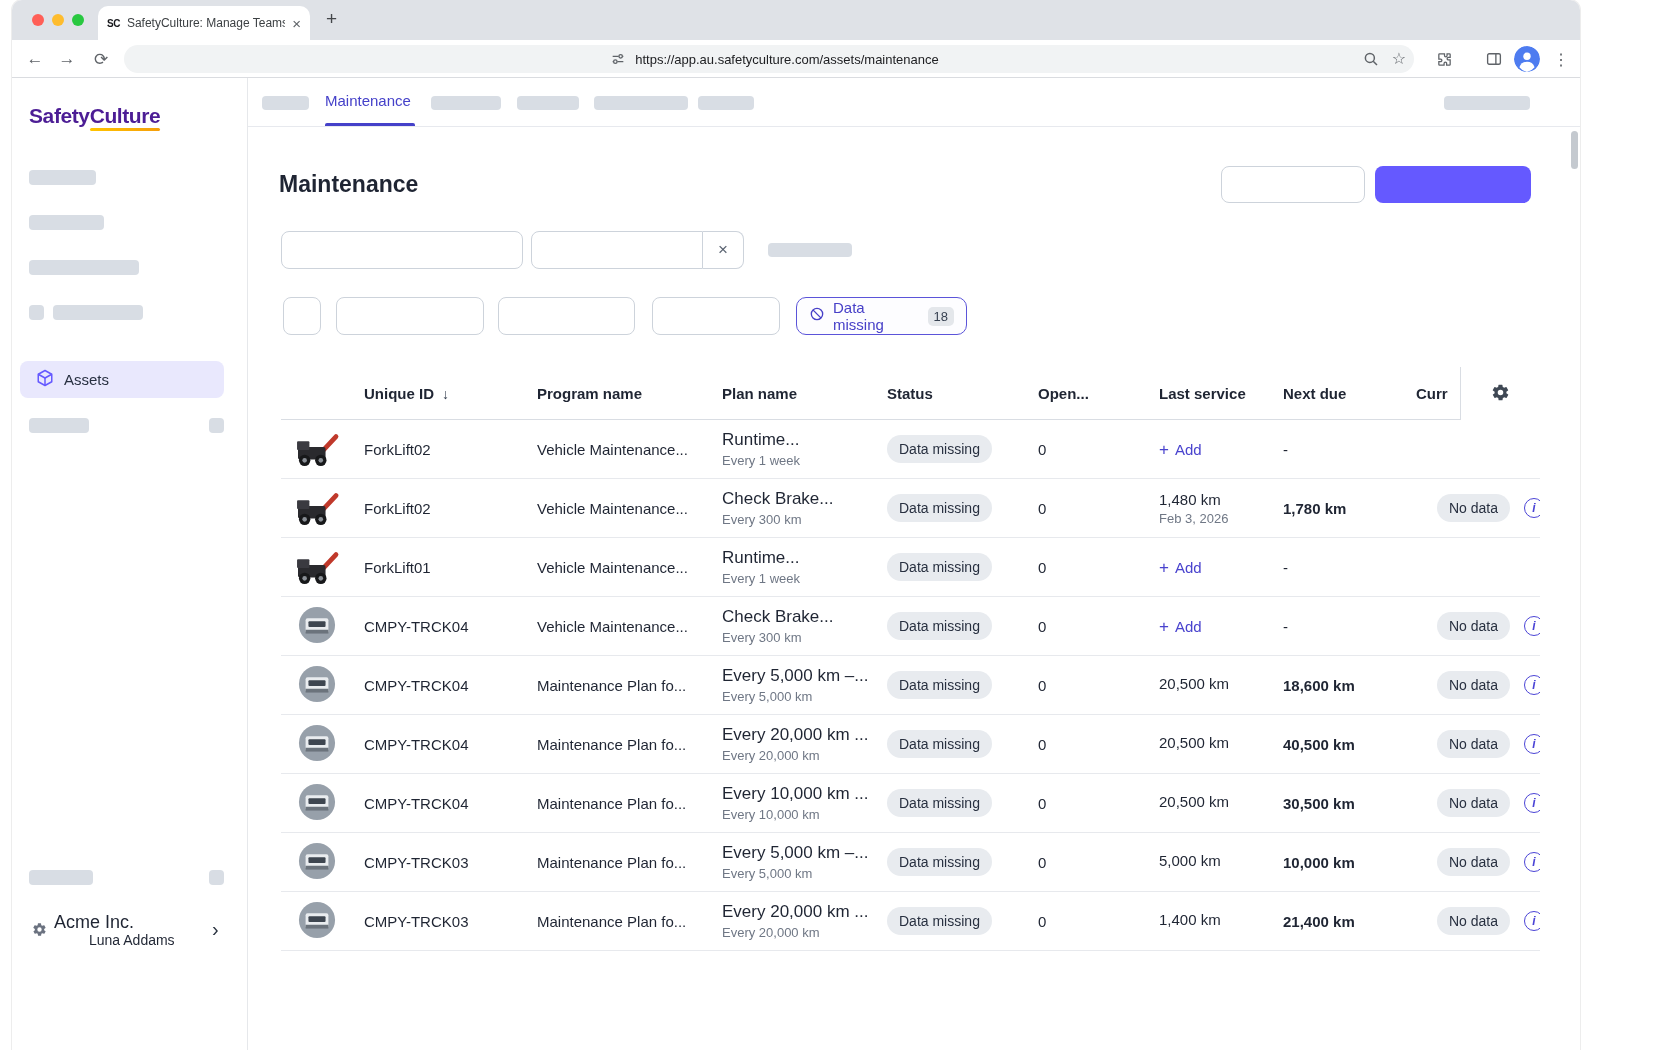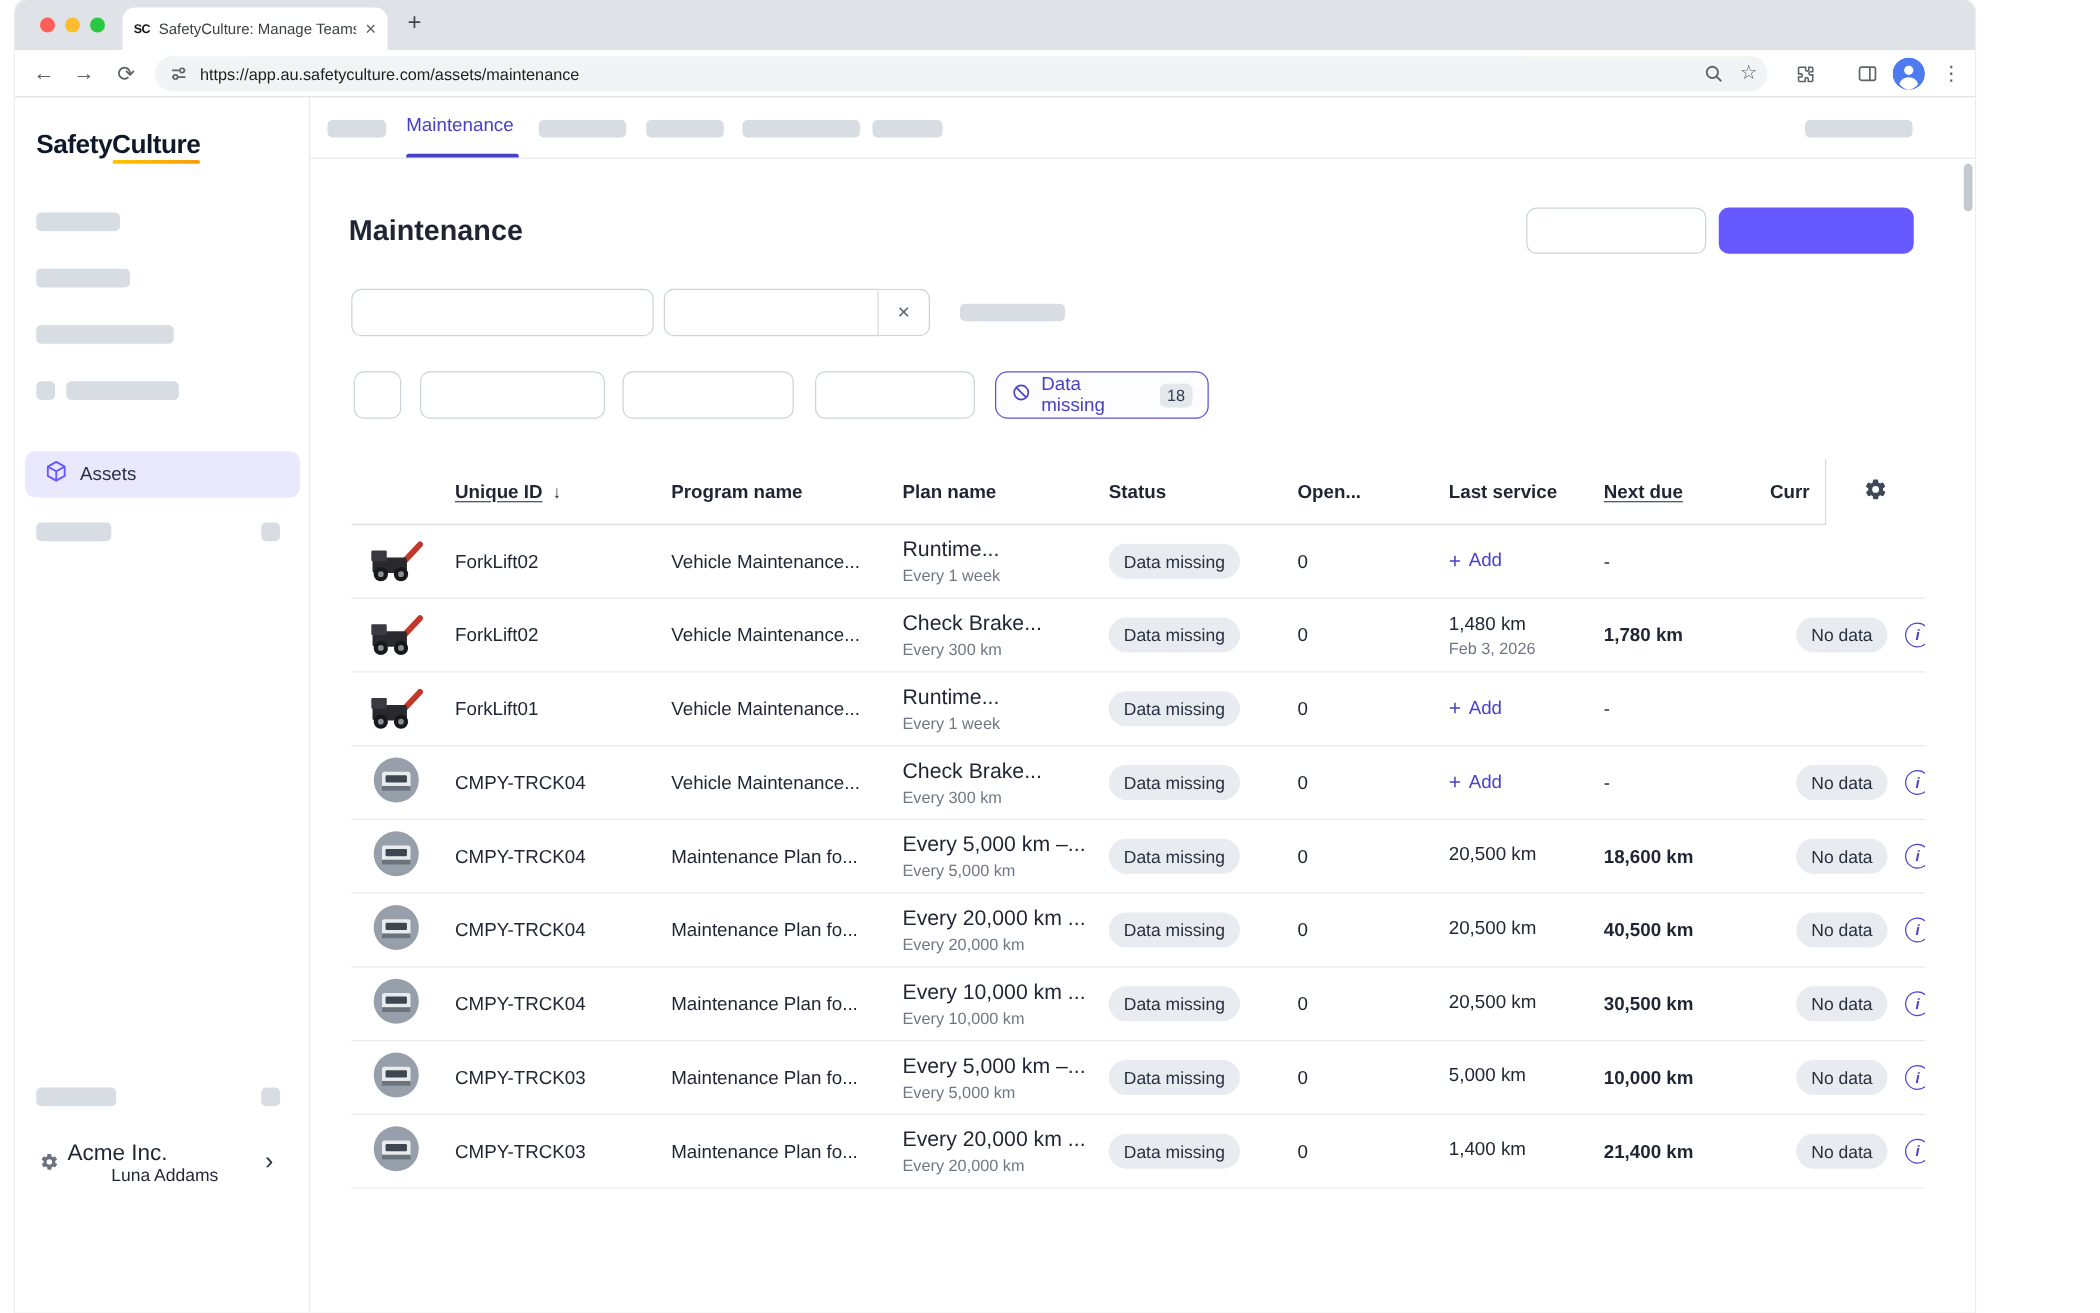--- a/index.html
+++ b/index.html
@@ -16,38 +16,38 @@
          border-radius:10px 10px 0 0; display:flex; align-items:center; gap:7px; padding:0 9px; }
   .tab-fav { font-size:10px; font-weight:bold; color:#15161a; letter-spacing:-.5px; flex:0 0 auto; }
   .tab-title { flex:1; font-size:12px; color:#3C4043; white-space:nowrap; overflow:hidden; }
   .tab-close { font-size:15px; color:#5F6368; line-height:1; }
   .newtab-btn { position:absolute; left:314px; top:8px; font-size:19px; color:#44474A; }
 
   .toolbar { position:relative; height:38px; background:#fff; border-bottom:1px solid #DADCE0; }
   .tb-ico { position:absolute; top:9px; width:20px; height:20px; display:flex; align-items:center; justify-content:center;
             font-size:17px; color:#5F6368; }
   .omnibox { position:absolute; left:112px; top:5px; width:1290px; height:28px; background:#F1F3F4;
-             border-radius:14px; display:flex; align-items:center; }
+             border-radius:14px; display:flex; align-items:center;justify-content:center; }
   .omni-tune { margin-left:11px; width:16px; height:16px; }
   .omni-url { margin-left:9px; font-size:13px; color:#202124; }
   .omni-right { position:absolute; top:5px; width:18px; height:18px; }
   .avatar { position:absolute; left:1502px; top:6px; width:26px; height:26px; border-radius:50%; overflow:hidden; }
 
   .page-scroll-thumb { position:absolute; right:2px; top:131px; width:7px; height:38px; border-radius:4px; background:#C4C9CF; }
 
   
   .app { position:absolute; left:0; top:78px; width:1568px; height:972px; display:flex; background:#fff; }
 
   .sidebar { position:relative; width:236px; height:100%; border-right:1px solid #E6E8EB; flex:0 0 auto; }
-  .logo { position:absolute; left:17px; top:26px; font-size:21px; font-weight:bold; letter-spacing:-.4px; color:#0f172a; }
+  .logo { position:absolute; left:17px; top:26px; font-size:21px; font-weight:bold; letter-spacing:-.4px; color:#4c1d95; }
   .logo .culture { position:relative; display:inline-block; }
   .logo .culture::after { content:""; position:absolute; left:0; right:0; bottom:-3px; height:3px; border-radius:2px;
                           background:linear-gradient(90deg,#FFC400,#F59E0B); }
   .sk { position:absolute; background:#D8DDE4; border-radius:4px; height:15px; }
-  .side-item { position:absolute; left:8px; top:283px; width:220px; height:37px; background:#E9E8FD; border-radius:8px;
+  .side-item { position:absolute; left:8px; top:283px; width:204px; height:37px; background:#E9E8FD; border-radius:8px;
                display:flex; align-items:center; gap:10px; padding:0 0 0 16px; }
   .side-item-label { font-size:15px; font-weight:500; color:#283041; }
   .account { position:absolute; left:0; top:828px; width:236px; height:56px; }
   .account-gear { position:absolute; left:20px; top:16px; width:15px; height:15px; }
   .account-org { position:absolute; left:42px; top:6px; font-size:18px; color:#1F2533; }
   .account-user { position:absolute; left:42px; top:26px; font-size:14px; color:#1F2533;margin-left:35px; }
   .account-chevron { position:absolute; left:200px; top:12px; font-size:20px; color:#2A3340; }
 
   .main { position:relative; flex:1; height:100%; overflow:hidden; }
   .topnav { position:relative; height:49px; border-bottom:1px solid #E7E9EE; }

